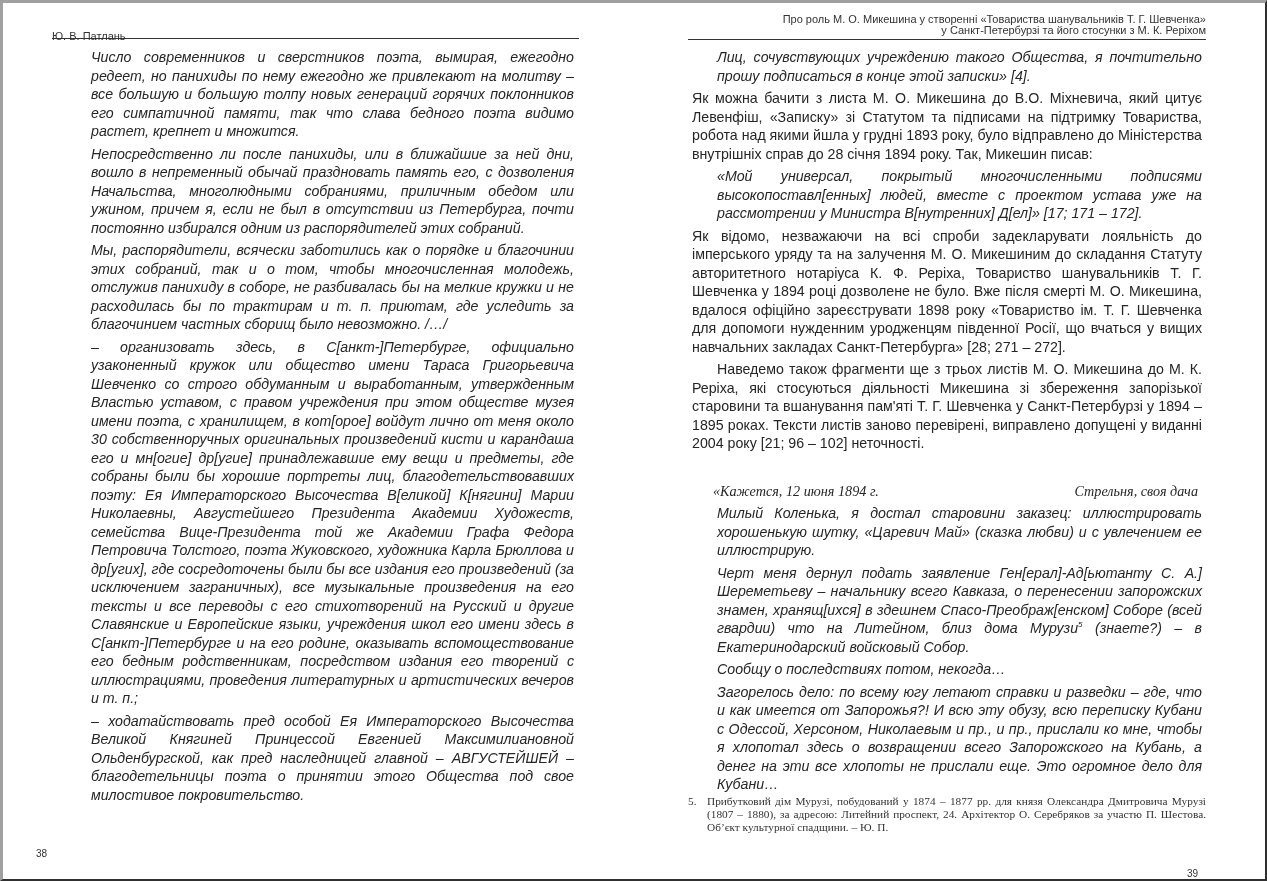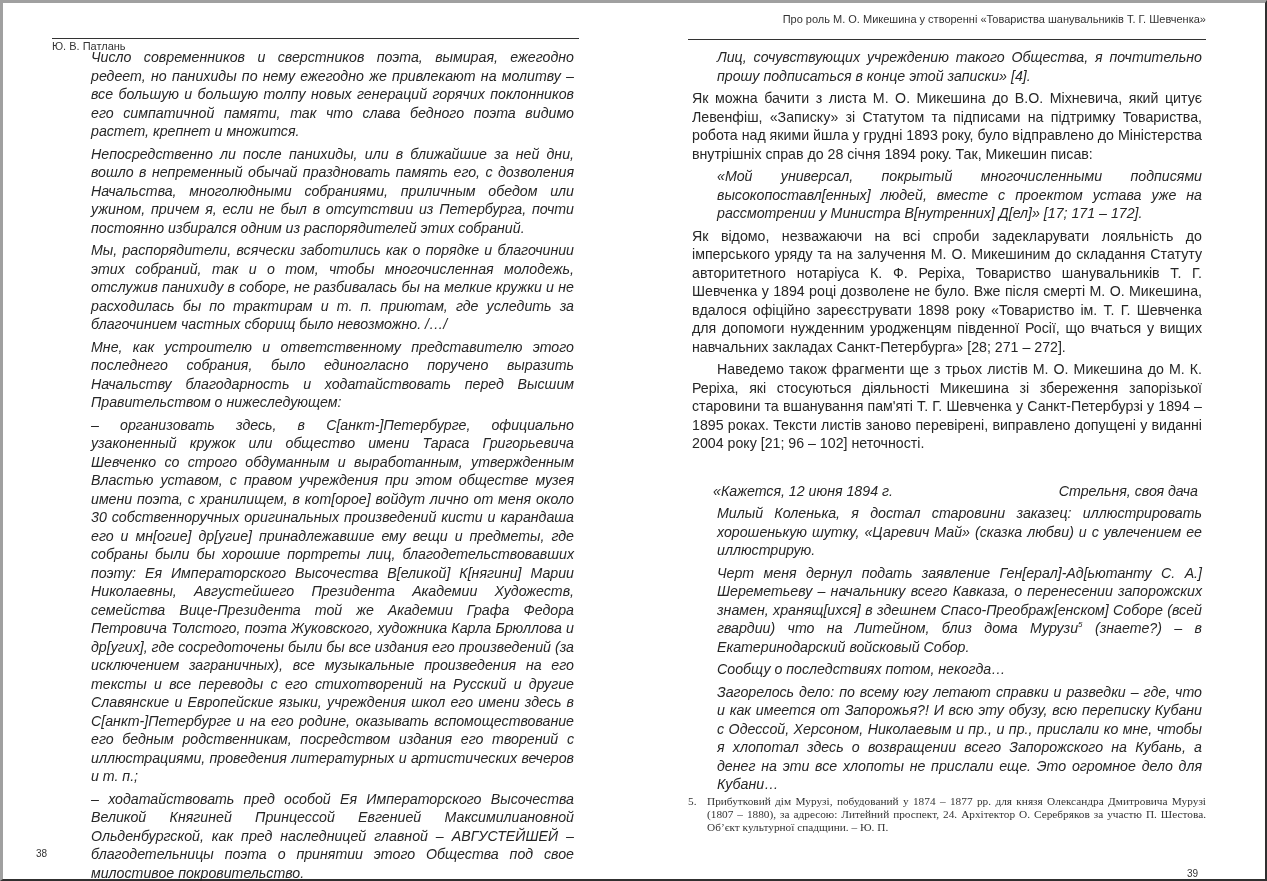--- a/index.html
+++ b/index.html
@@ -29,21 +29,21 @@
     .page-left { left: 0; width: 633px; }
     .page-right { left: 633px; width: 634px; }
 
     .running-head {
       position: absolute;
       font-size: 11px;
       line-height: 11px;
       color: #333;
     }
     .page-left .running-head {
-      left: 49px; top: 38px; width: 527px;
+      left: 49px; top: 28px; width: 527px;
     }
     .page-right .running-head {
       left: 52px; top: 11px; width: 518px; text-align: right;
     }
     .running-head .line { display: block; }
     .head-rule {
       position: absolute; height: 1px; background: #333;
     }
     .page-left .head-rule { left: 49px; top: 35px; width: 527px; }
     .page-right .head-rule { left: 52px; top: 36px; width: 518px; }
@@ -63,20 +63,21 @@
     }
     .body-text p { margin: 4px; }
     .quote { font-style: italic; }
     .indent-block { padding-left: 25px; }
     .para-indent { text-indent: 25px; }
     .gap { height: 19px; }
 
     .letter-head {
       display: flex; justify-content: space-between;
       padding-right: 8px;
+      font-family: Liberation Serif, serif;
     }
     sup { font-size: 8px; line-height: 0; vertical-align: super; }
 
     .footnote {
       position: absolute;
       left: 52px; top: 792px; width: 518px;
       font-family: "Liberation Serif", serif;
       font-size: 11.3px;
       line-height: 13px;
       color: #333;
@@ -100,31 +101,31 @@
   <div class="page page-left">
     <div class="running-head">
       <span class="line">Ю. В. Патлань</span>
     </div>
     <div class="head-rule"></div>
 
     <div class="body-text quote">
       <p>Число современников и сверстников поэта, вымирая, ежегодно редеет, но панихиды по нему ежегодно же привлекают на молитву – все большую и большую толпу новых генераций горячих поклонников его симпатичной памяти, так что слава бедного поэта видимо растет, крепнет и множится.</p>
       <p>Непосредственно ли после панихиды, или в ближайшие за ней дни, вошло в непременный обычай праздновать память его, с дозволения Начальства, многолюдными собраниями, приличным обедом или ужином, причем я, если не был в отсутствии из Петербурга, почти постоянно избирался одним из распорядителей этих собраний.</p>
       <p>Мы, распорядители, всячески заботились как о порядке и благочинии этих собраний, так и о том, чтобы многочисленная молодежь, отслужив панихиду в соборе, не разбивалась бы на мелкие кружки и не расходилась бы по трактирам и т. п. приютам, где уследить за благочинием частных сборищ было невозможно. /…/</p>
-      <p>Мне, как устроителю и ответственному представителю этого последнего собрания, было единогласно поручено выразить Начальству благодарность и ходатайствовать перед Высшим Правительством о нижеследующем:</p>
       <p>– организовать здесь, в С[анкт-]Петербурге, официально узаконенный кружок или общество имени Тараса Григорьевича Шевченко со строго обдуманным и выработанным, утвержденным Властью уставом, с правом учреждения при этом обществе музея имени поэта, с хранилищем, в кот[орое] войдут лично от меня около 30 собственноручных оригинальных произведений кисти и карандаша его и мн[огие] др[угие] принадлежавшие ему вещи и предметы, где собраны были бы хорошие портреты лиц, благодетельствовавших поэту: Ея Императорского Высочества В[еликой] К[нягини] Марии Николаевны, Августейшего Президента Академии Художеств, семейства Вице-Президента той же Академии Графа Федора Петровича Толстого, поэта Жуковского, художника Карла Брюллова и др[угих], где сосредоточены были бы все издания его произведений (за исключением заграничных), все музыкальные произведения на его тексты и все переводы с его стихотворений на Русский и другие Славянские и Европейские языки, учреждения школ его имени здесь в С[анкт-]Петербурге и на его родине, оказывать вспомоществование его бедным родственникам, посредством издания его творений с иллюстрациями, проведения литературных и артистических вечеров и т. п.;</p>
       <p>– ходатайствовать пред особой Ея Императорского Высочества Великой Княгиней Принцессой Евгенией Максимилиановной Ольденбургской, как пред наследницей главной – АВГУСТЕЙШЕЙ – благодетельницы поэта о принятии этого Общества под свое милостивое покровительство.</p>
     </div>
 
     <div class="folio">38</div>
   </div>
 
   <div class="page page-right">
     <div class="running-head">
       <span class="line">Про роль М. О. Микешина у створенні «Товариства шанувальників Т. Г. Шевченка»</span>
+      <span class="line">у Санкт-Петербурзі та його стосунки з М. К. Реріхом</span>
     </div>
     <div class="head-rule"></div>
 
     <div class="body-text">
       <p class="quote indent-block">Лиц, сочувствующих учреждению такого Общества, я почтительно прошу подписаться в конце этой записки» [4].</p>
       <p>Як можна бачити з листа М. О. Микешина до В.О. Міхневича, який цитує Левенфіш, «Записку» зі Статутом та підписами на підтримку Товариства, робота над якими йшла у грудні 1893 року, було відправлено до Міністерства внутрішніх справ до 28 січня 1894 року. Так, Микешин писав:</p>
       <p class="quote indent-block">«Мой универсал, покрытый многочисленными подписями высокопоставл[енных] людей, вместе с проектом устава уже на рассмотрении у Министра В[нутренних] Д[ел]» [17; 171 – 172].</p>
       <p>Як відомо, незважаючи на всі спроби задекларувати лояльність до імперського уряду та на залучення М. О. Микешиним до складання Статуту авторитетного нотаріуса К. Ф. Реріха, Товариство шанувальників Т. Г. Шевченка у 1894 році дозволене не було. Вже після смерті М. О. Микешина, вдалося офіційно зареєструвати 1898 року «Товариство ім. Т. Г. Шевченка для допомоги нужденним уродженцям південної Росії, що вчаться у вищих навчальних закладах Санкт-Петербурга» [28; 271 – 272].</p>
       <p class="para-indent">Наведемо також фрагменти ще з трьох листів М. О. Микешина до М. К. Реріха, які стосуються діяльності Микешина зі збереження запорізької старовини та вшанування пам'яті Т. Г. Шевченка у Санкт-Петербурзі у 1894 – 1895 роках. Тексти листів заново перевірені, виправлено допущені у виданні 2004 року [21; 96 – 102] неточності.</p>
 

